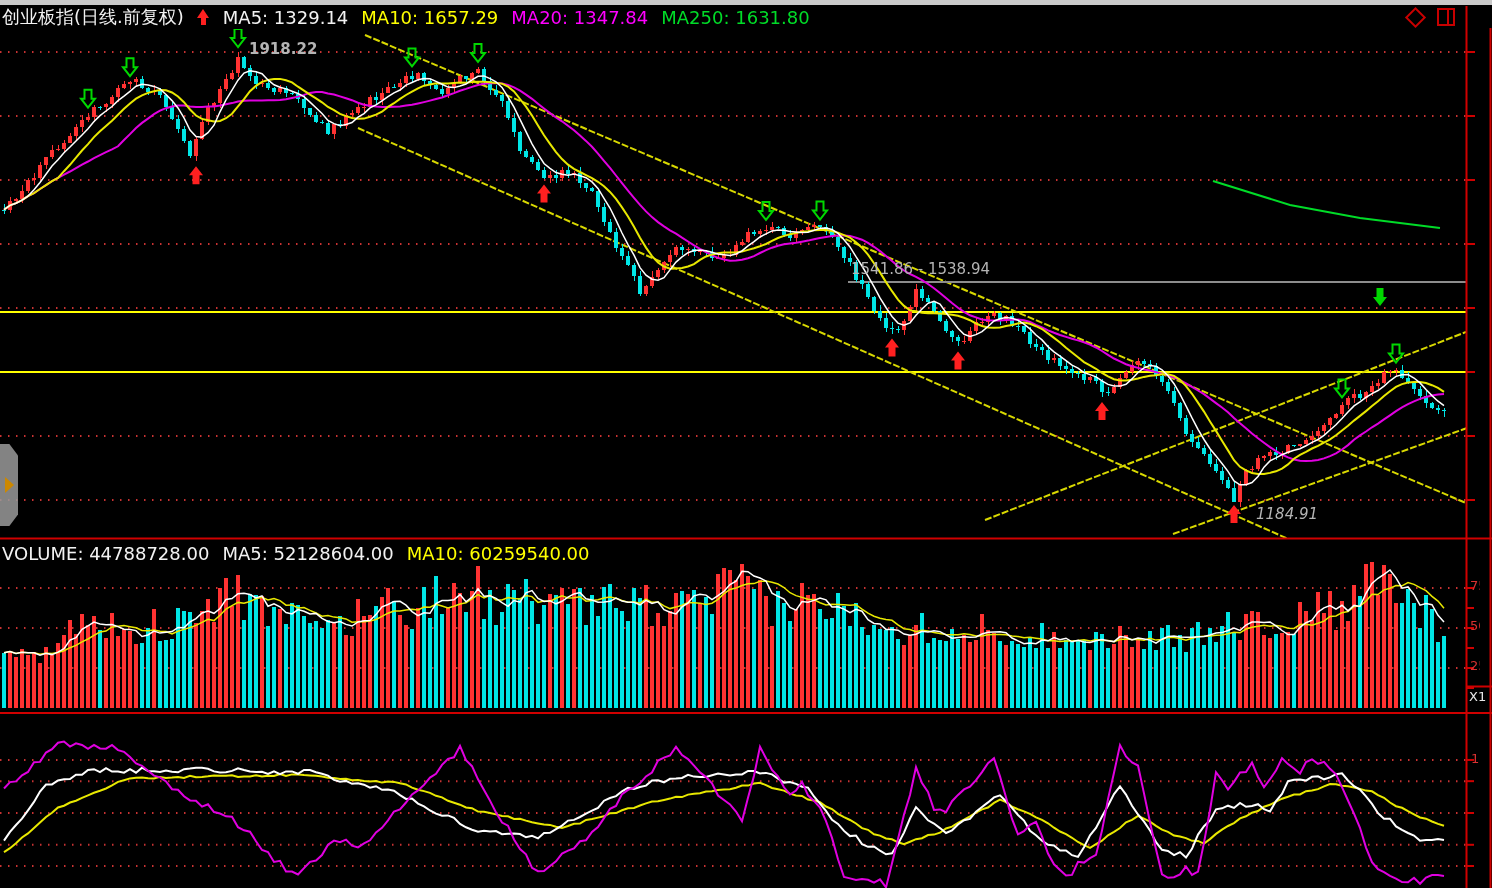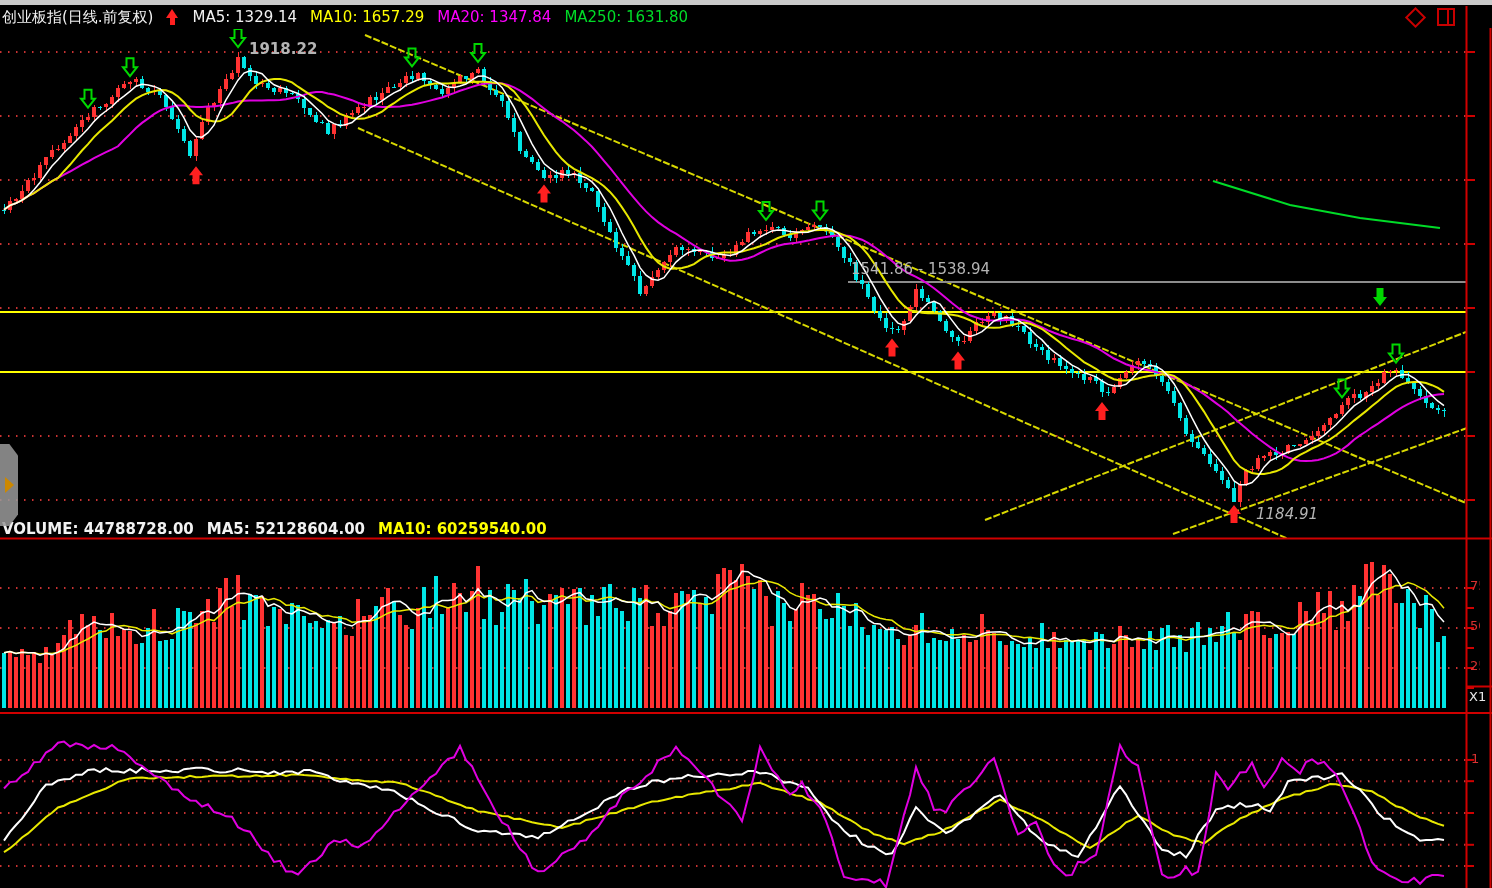--- a/index.html
+++ b/index.html
@@ -1,23 +1,23 @@
 <!DOCTYPE html>
 <html><head>
 <meta charset="utf-8">
 <style>
   html,body{margin:0;padding:0;background:#000;}
   #screen{position:relative;width:1492px;height:888px;background:#000;overflow:hidden;
           font-family:"DejaVu Sans","Liberation Sans",sans-serif;}
   #topstrip{position:absolute;left:0;top:0;width:1492px;height:5px;background:#c9c9c9;z-index:6;}
   #chart-svg{position:absolute;left:0;top:0;z-index:1;}
   .hdr{position:absolute;left:2px;display:flex;align-items:center;gap:13px;z-index:3;
-       font-size:15px;white-space:nowrap;}
+       font-size:18px;white-space:nowrap;}
   #main-hdr{top:7px;height:20px;}
-  #vol-hdr{top:519px;height:20px;font-weight:bold;}
+  #vol-hdr{top:543px;height:20px;}
   #kdj-hdr{top:713px;height:20px;}
   .c-white{color:#f2f2f2}.c-yellow{color:#ffff00}.c-magenta{color:#ff00ff}
   .c-green{color:#00dc28}.c-gray{color:#c8c8c8}
   .anno{position:absolute;color:#b4b4b4;font-size:15px;z-index:3;white-space:nowrap;}
   #anno-high{left:249px;top:40px;font-weight:bold;}
   #anno-line{left:851px;top:260px;}
   #anno-low{left:1256px;top:505px;font-style:italic;}
   .axlab{position:absolute;font-size:13px;overflow:hidden;z-index:3;color:#d83232;}
   #vlab0{left:1470px;top:578px;width:10px;}
   #vlab1{left:1470px;top:618px;width:10px;}

